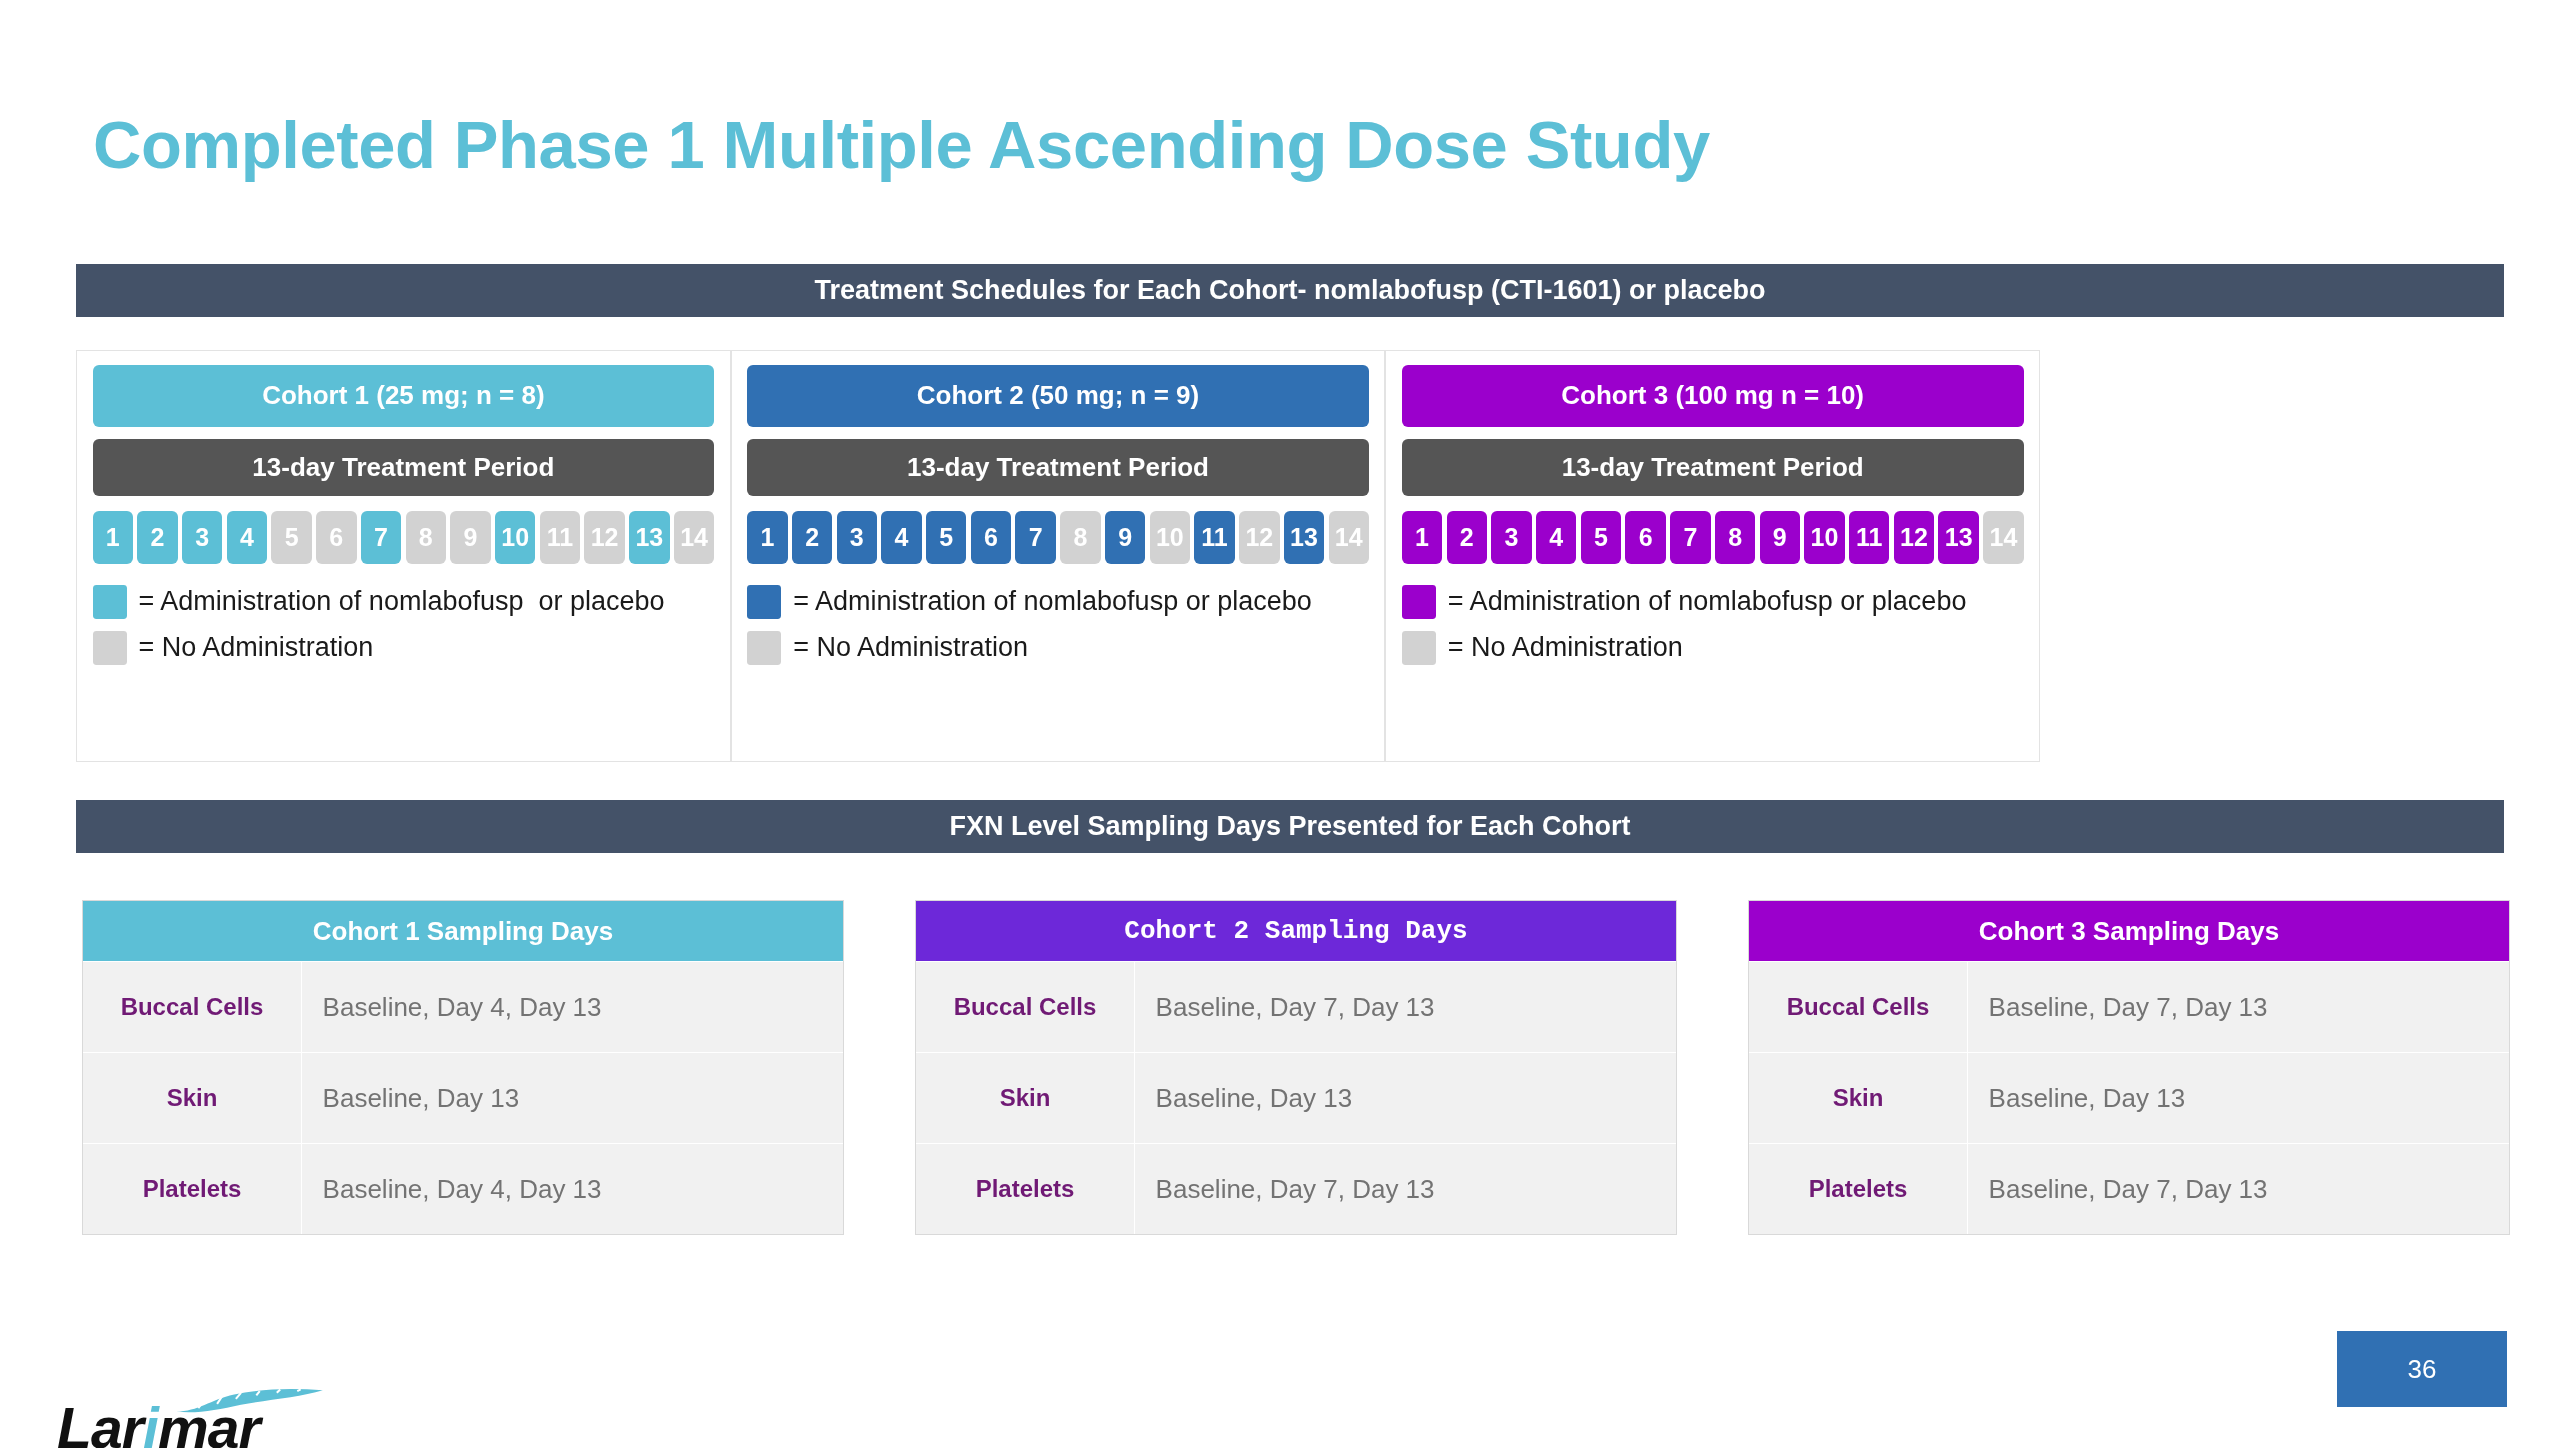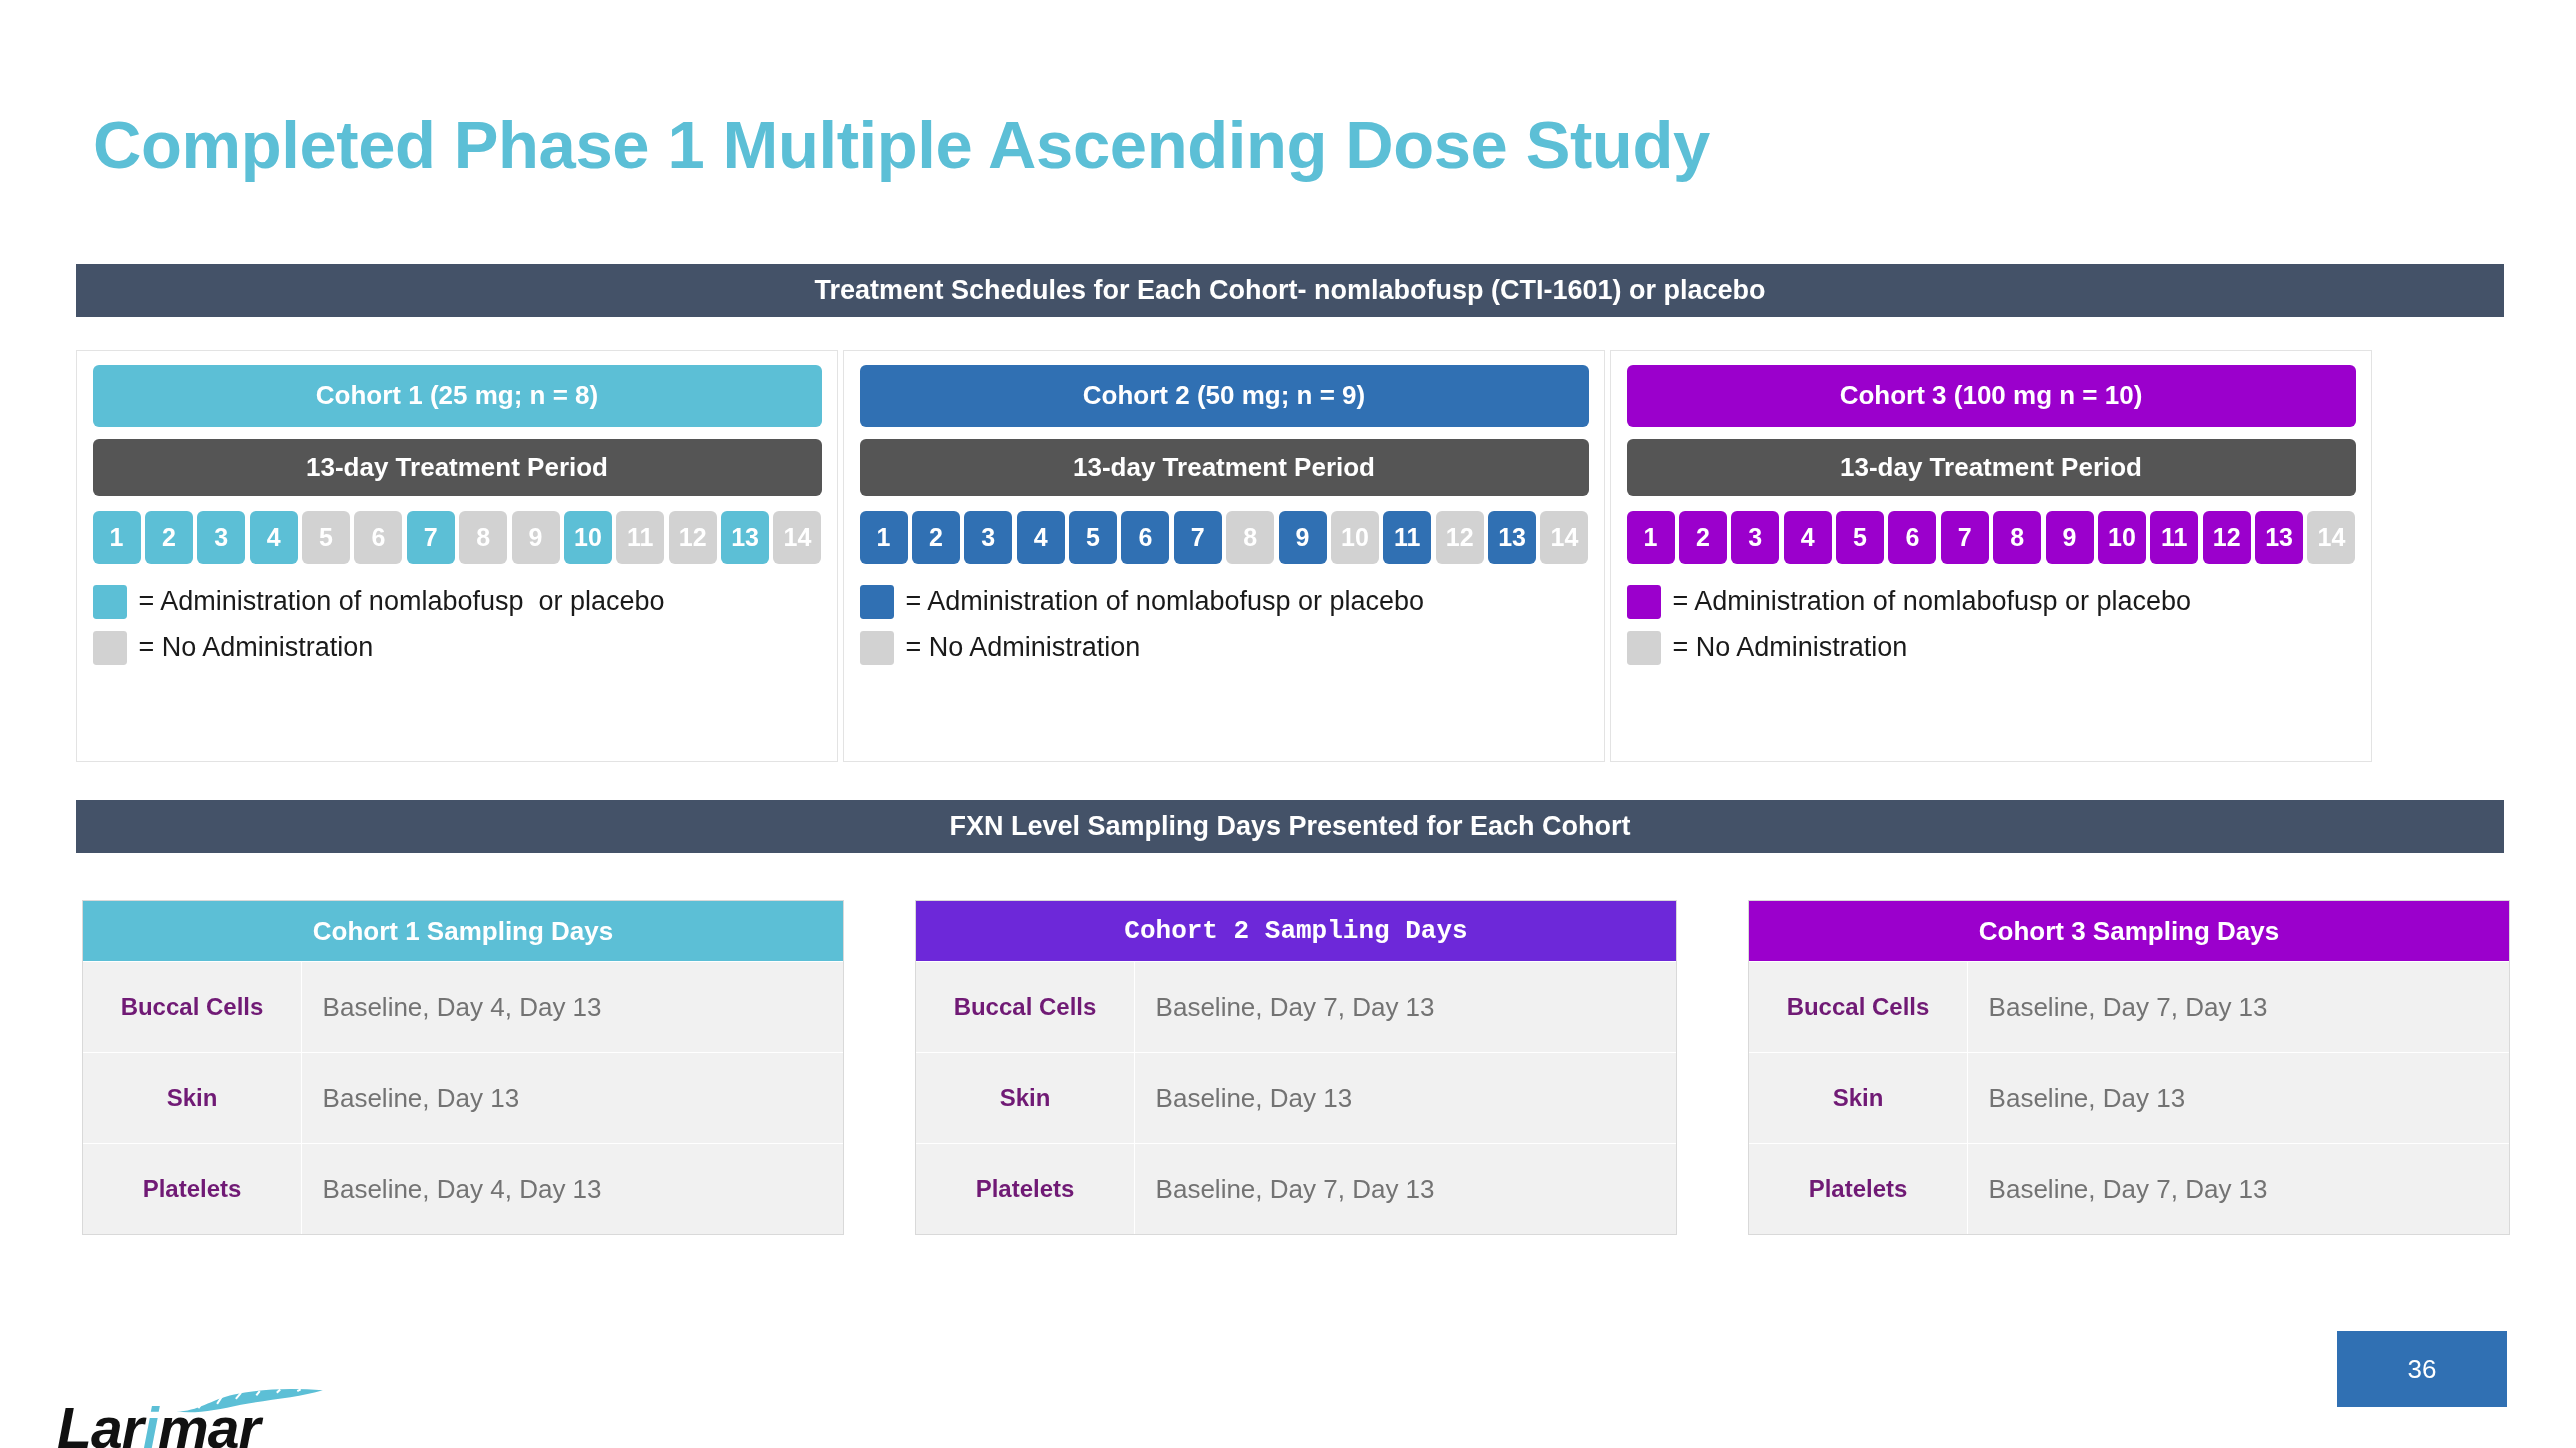--- a/index.html
+++ b/index.html
@@ -43,21 +43,21 @@
     box-sizing: border-box;
   }
   #banner-treatment { top: 264px; }
   #banner-fxn { top: 800px; }
 
   
   .cards-row {
     position: absolute;
     left: 76px;
     top: 350px;
-    width: 2296px;
+    width: 1964px;
     height: 412px;
     display: flex;
     justify-content: space-between;
   }
   .cohort-card {
     width: 762px;
     box-sizing: border-box;
     border: 1.7px solid #e3e3e3;
     background: #ffffff;
     padding: 13.7px 15.5px 15.5px 15.5px;

